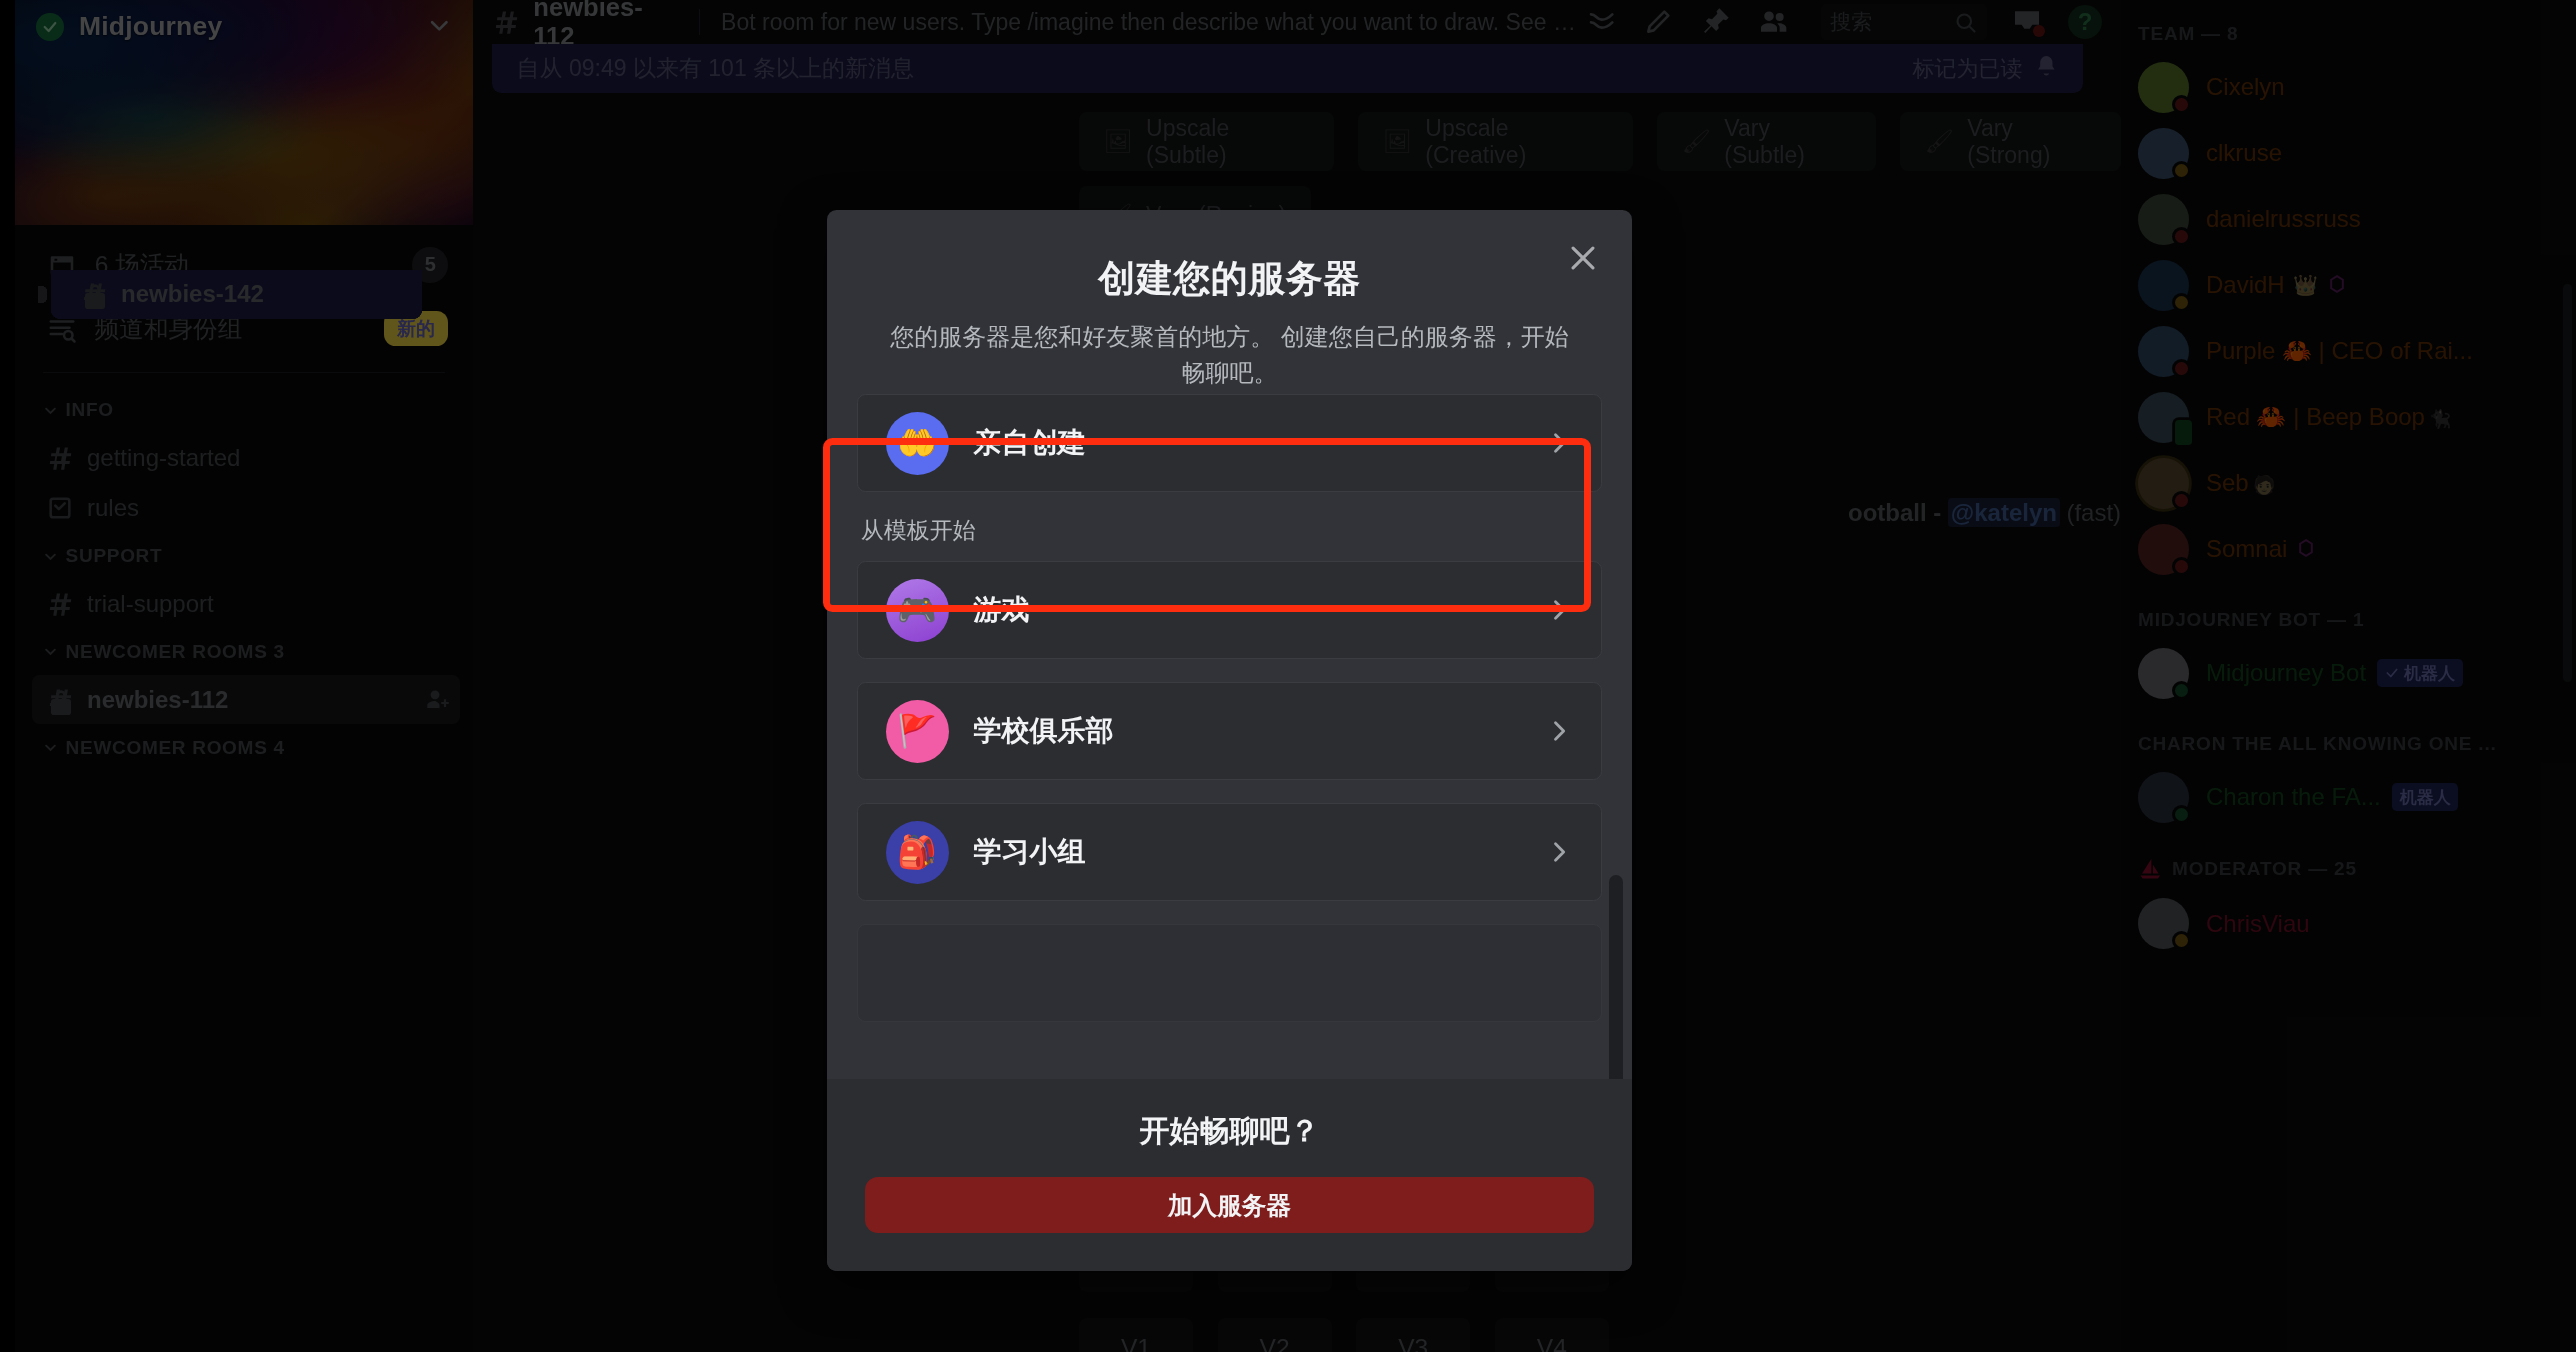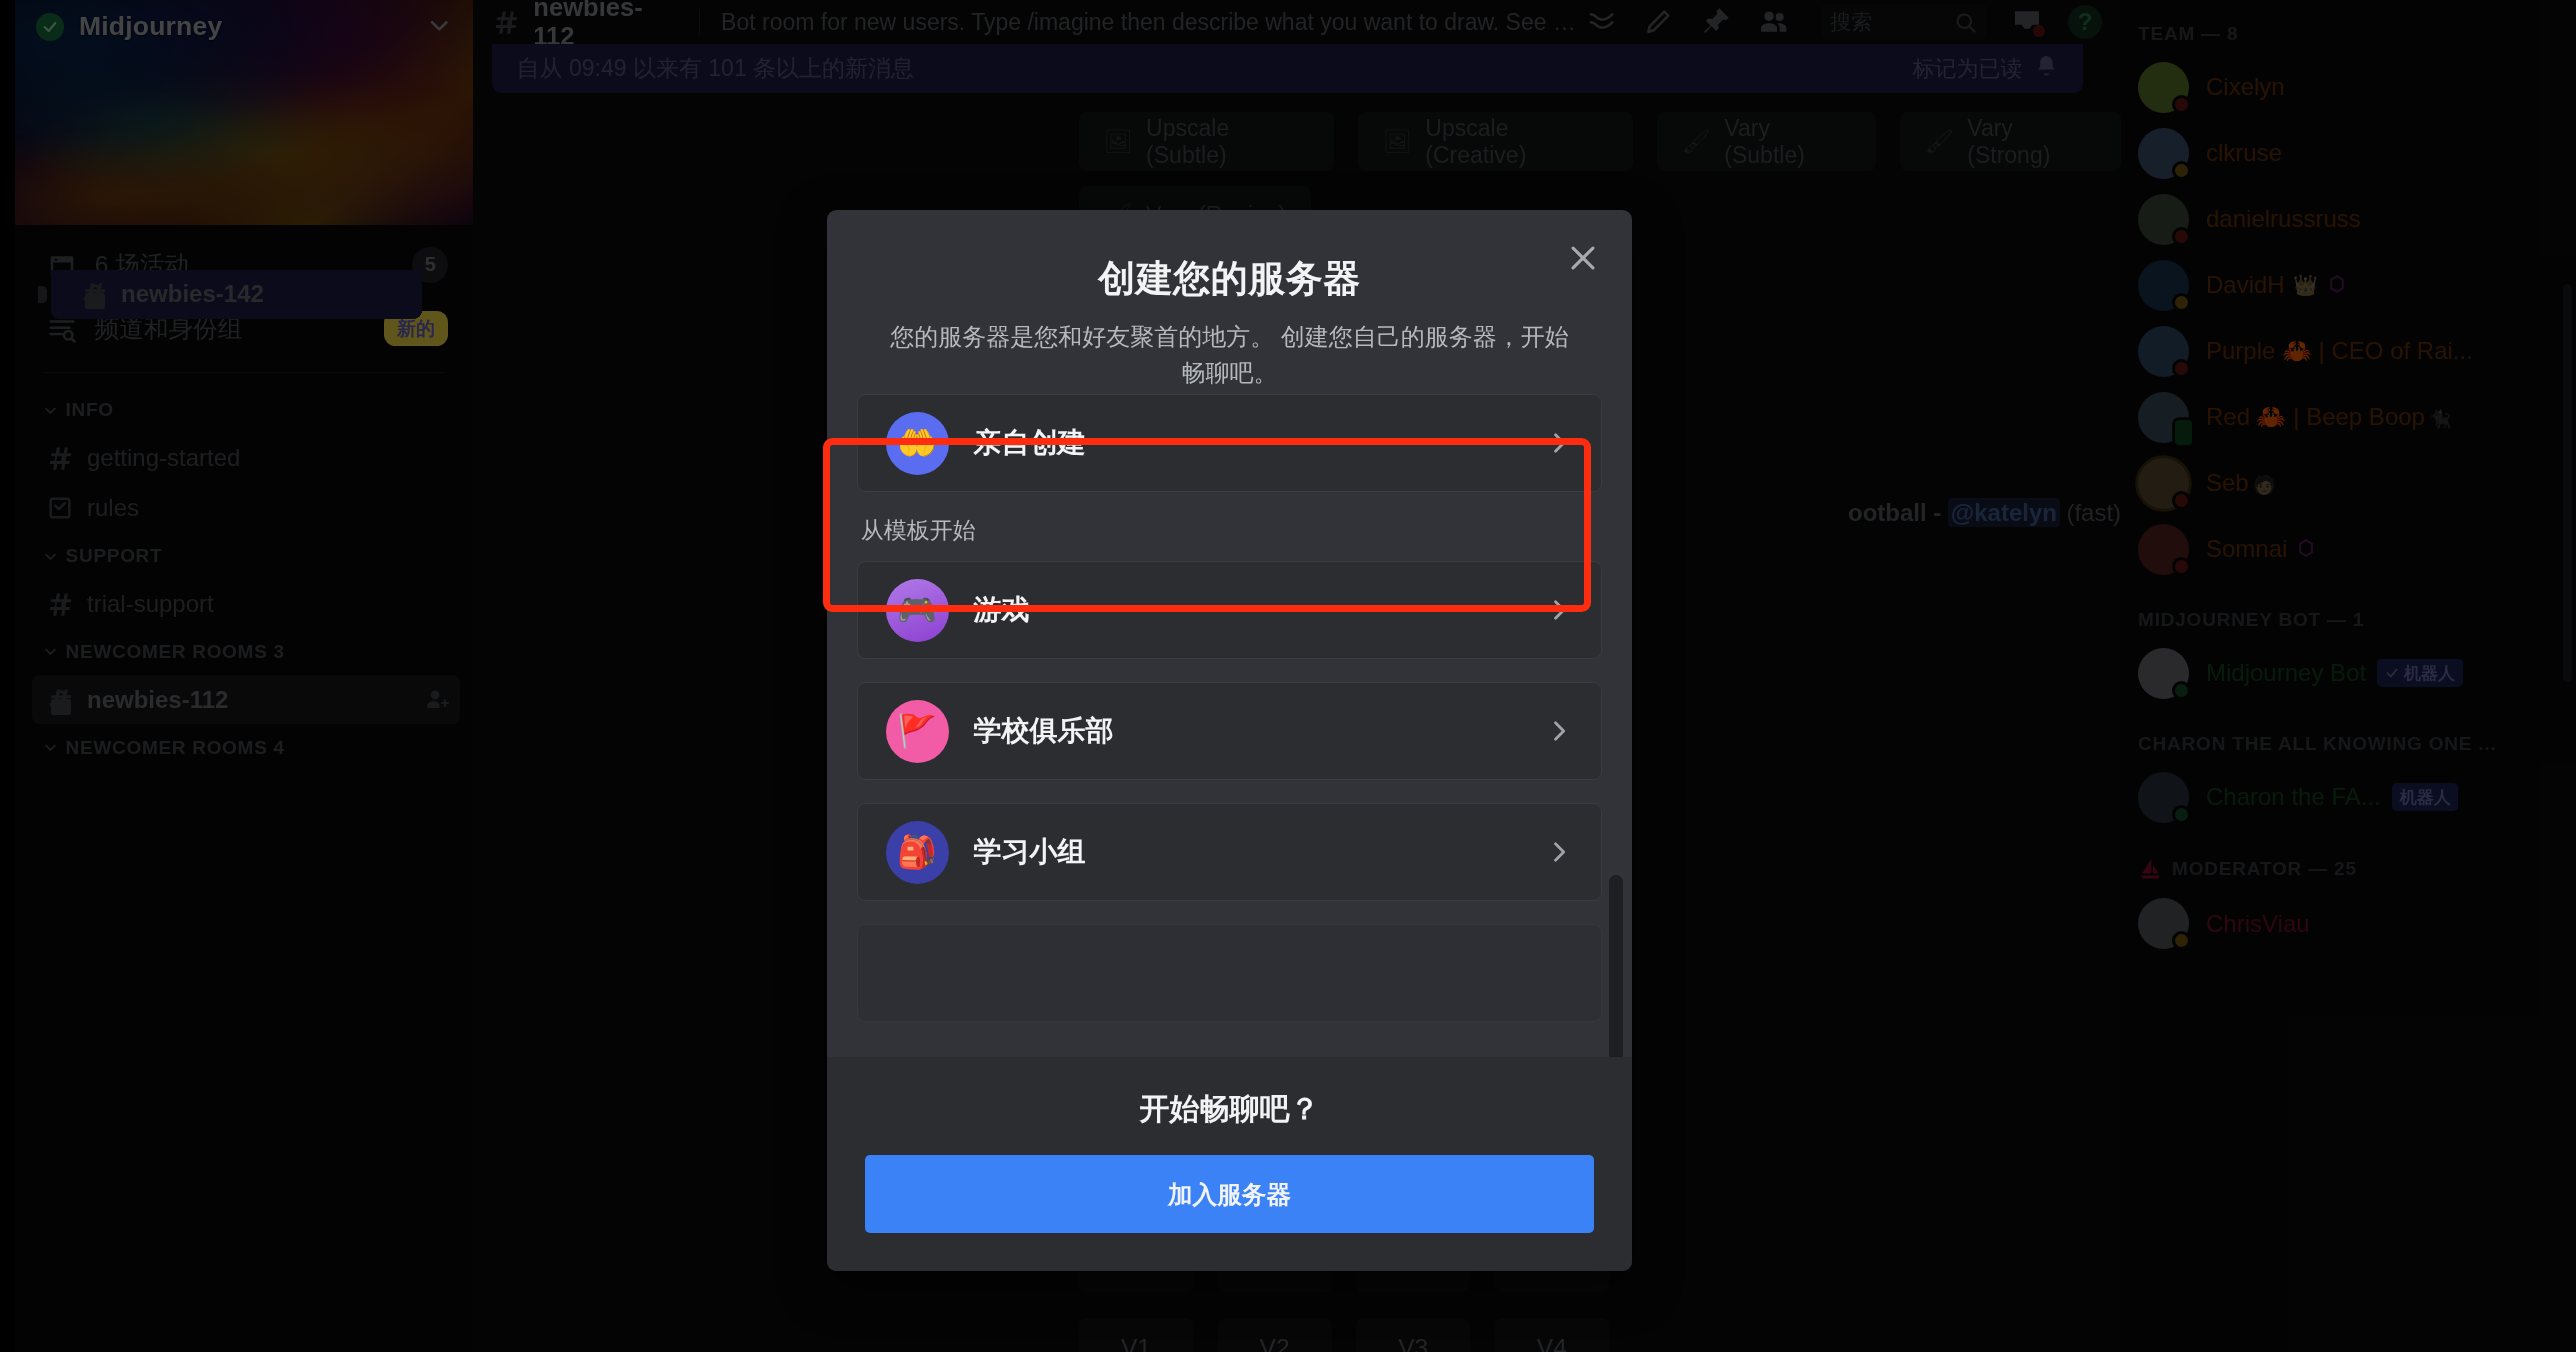--- a/index.html
+++ b/index.html
@@ -173,21 +173,21 @@
   .icon-club{ background:#f25ba5; }
   .icon-study{ background:#3b3fa8; }
 
   .highlight{ position:absolute; z-index:70; left:823px; top:438px; width:768px; height:174px;
     border:7.6px solid #ff2d10; border-radius:9.5px; pointer-events:none; }
 
   .modal-scrollbar{ position:absolute; right:9.5px; top:502px; width:13.3px; height:398px; background:#1e1f22; border-radius:7.6px; z-index:65; }
 
   .modal-foot{ flex:0 0 auto; background:#2b2d31; padding:32px 38px 38px; text-align:center; }
   .foot-title{ color:#f2f3f5; font-size:30px; font-weight:700; }
-  .foot-btn{ margin-top:24.6px; height:78px; background:#3b82f6; border-radius:5px; color:#f2f3f5;
+  .foot-btn{ margin-top:24.6px; height:56px; background:#7f1d1d; border-radius:13px; color:#f2f3f5;
     font-size:24.6px; font-weight:600; display:flex; align-items:center; justify-content:center; }
 </style>
 </head>
 <body>
 
 <div class="app">
 
   <div class="rail"></div>
 
   <div class="sidebar">

